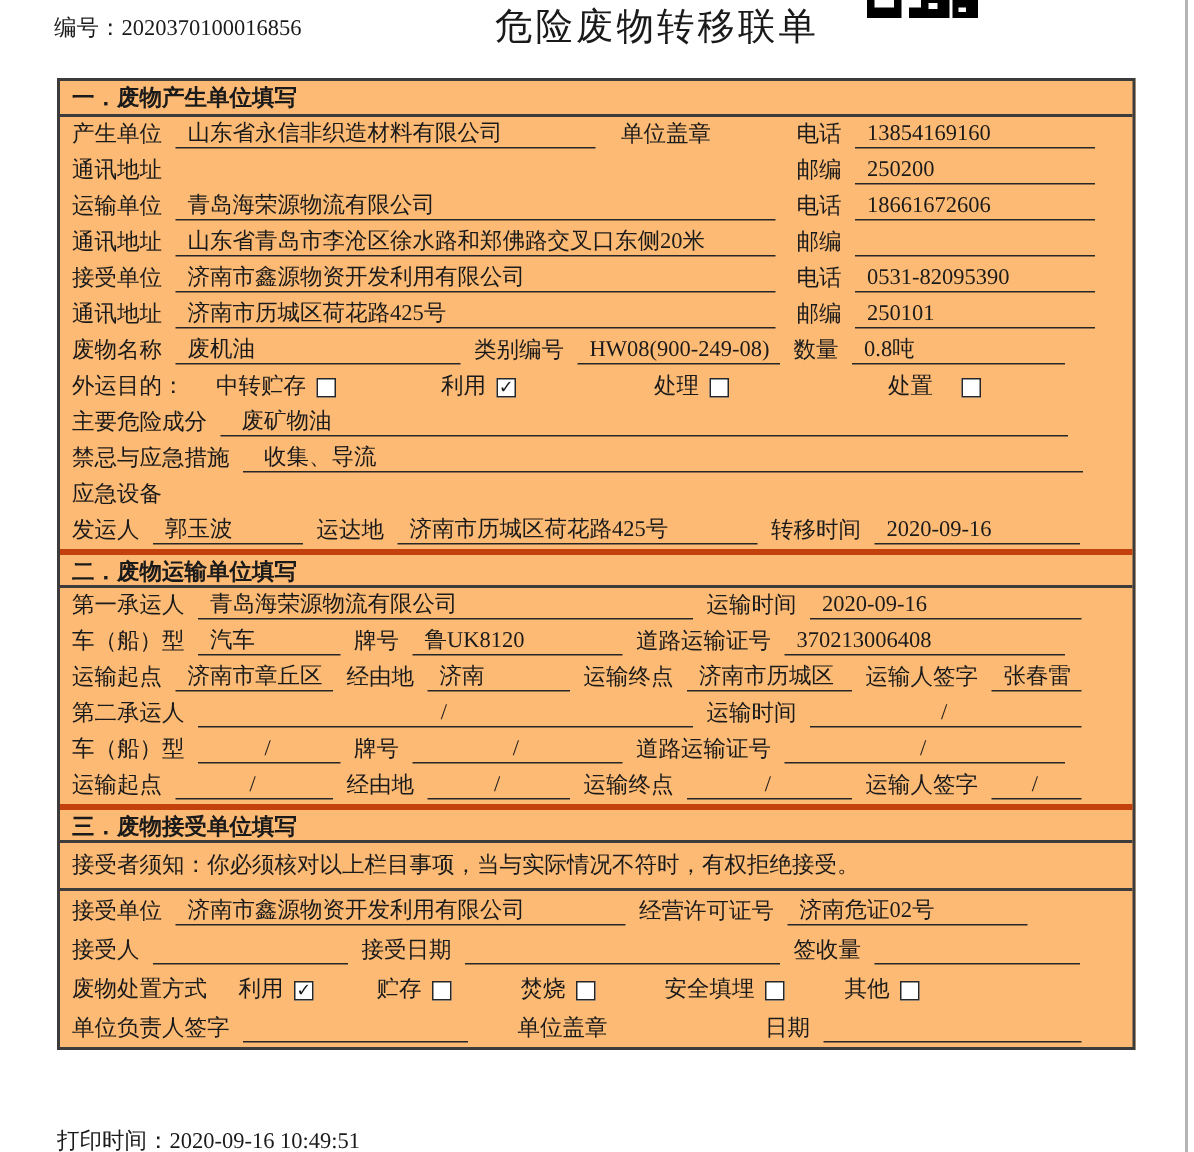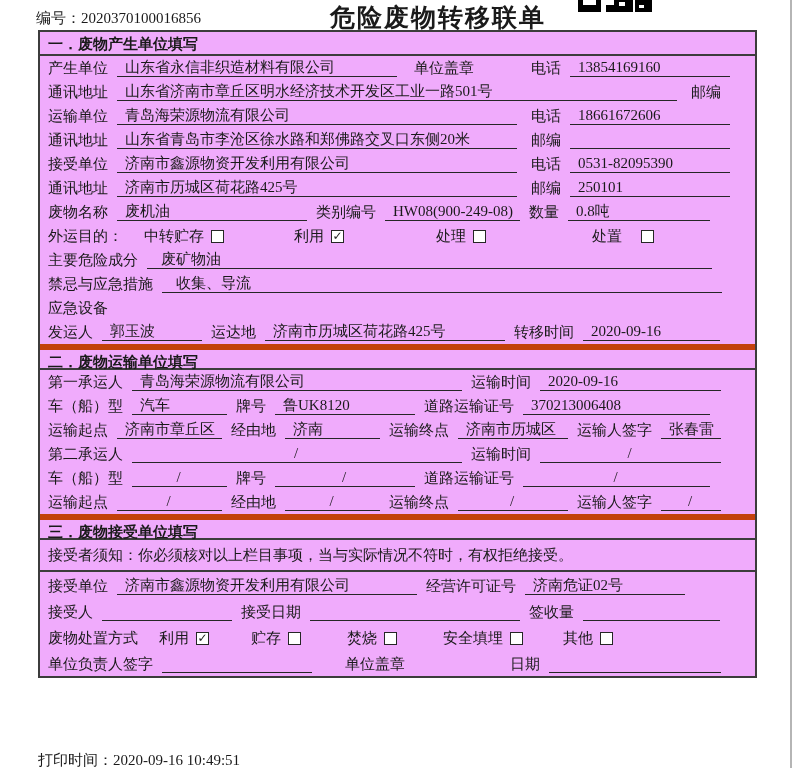--- a/index.html
+++ b/index.html
@@ -5,34 +5,34 @@
   html,body{margin:0;padding:0;}
   body{
     width:796px;height:768px;position:relative;background:#ffffff;
     font-family:"Liberation Serif","DejaVu Serif",serif;
     color:#1a1a1a;overflow:hidden;
   }
   *{box-sizing:border-box;}
   .frame-line{position:absolute;left:790px;top:0;width:2px;height:768px;background:#b5b5b5;}
   .doc-no{position:absolute;left:36px;top:9px;font-size:15px;white-space:nowrap;}
   .doc-title{
-    position:absolute;left:330px;top:1px;font-size:25px;font-weight:bold;
+    position:absolute;left:330px;top:1px;font-size:25px;font-weight:normal;
     font-family:"Liberation Sans","DejaVu Sans",sans-serif;letter-spacing:2px;white-space:nowrap;
   }
   .qr{position:absolute;left:578px;top:0;}
   .tbl{
-    position:absolute;left:38px;top:30px;width:719px;
-    border:2px solid #3c3c3c;background:#f0abfc;
+    position:absolute;left:38px;top:52px;width:719px;
+    border:2px solid #3c3c3c;background:#fdba74;
   }
   .sec-h{
     height:24px;line-height:21px;padding:1px 8px 0 8px;
     font-family:"Liberation Sans","DejaVu Sans",sans-serif;
     font-weight:bold;font-size:15px;border-bottom:2px solid #3c3c3c;
   }
-  .sec-h.mid{border-top:6px solid #c2410c;height:26px;line-height:22px;}
+  .sec-h.mid{border-top:4px solid #c2410c;height:26px;line-height:22px;}
   .note{height:33px;line-height:31px;padding:0 8px;font-size:15px;border-bottom:2px solid #3c3c3c;white-space:nowrap;}
   .note.n3{height:32px;line-height:30px;}
   .row{display:flex;align-items:flex-end;height:24px;padding:0 25px 3px 8px;font-size:15px;line-height:17px;}
   .s3 .row{height:26px;}
   .lbl{white-space:nowrap;flex:none;margin-right:9px;}
   .val{
     border-bottom:1px solid #262626;white-space:nowrap;flex:none;
     padding:0 2px 0 8px;overflow:hidden;margin-right:9px;
   }
   .grow{flex:1;}
@@ -78,23 +78,23 @@
       <span class="val" style="width:280px">山东省永信非织造材料有限公司</span>
       <span class="lbl" style="margin-left:8px">单位盖章</span>
       <span class="rgt">
         <span class="lbl">电话</span>
         <span class="val" style="width:160px">13854169160</span>
       </span>
     </div>
 
     <div class="row">
       <span class="lbl">通讯地址</span>
-      <span class="val grow" style="margin-right:14px">山东省济南市章丘区明水经济技术开发区工业一路501号</span>
       <span class="rgt">
         <span class="lbl">邮编</span>
+        <span class="val" style="width:160px">250200</span>
       </span>
     </div>
 
     <div class="row">
       <span class="lbl">运输单位</span>
       <span class="val grow" style="margin-right:14px">青岛海荣源物流有限公司</span>
       <span class="rgt">
         <span class="lbl">电话</span>
         <span class="val" style="width:160px">18661672606</span>
       </span>

